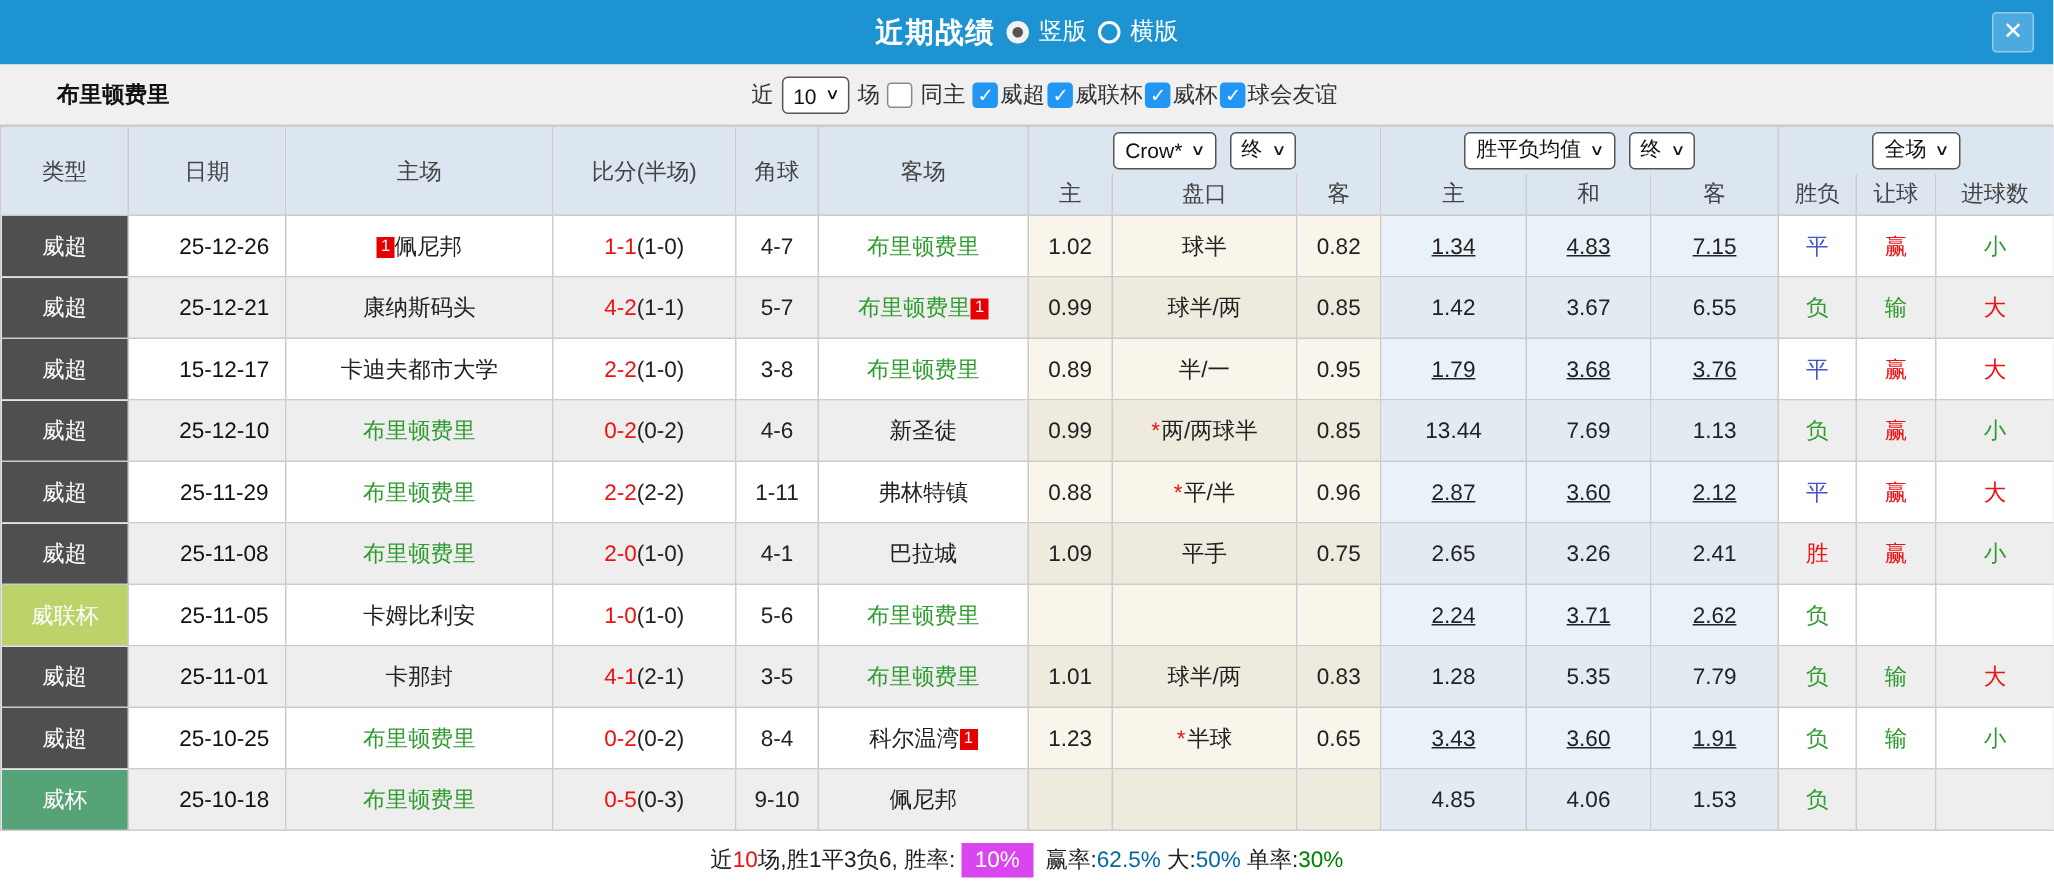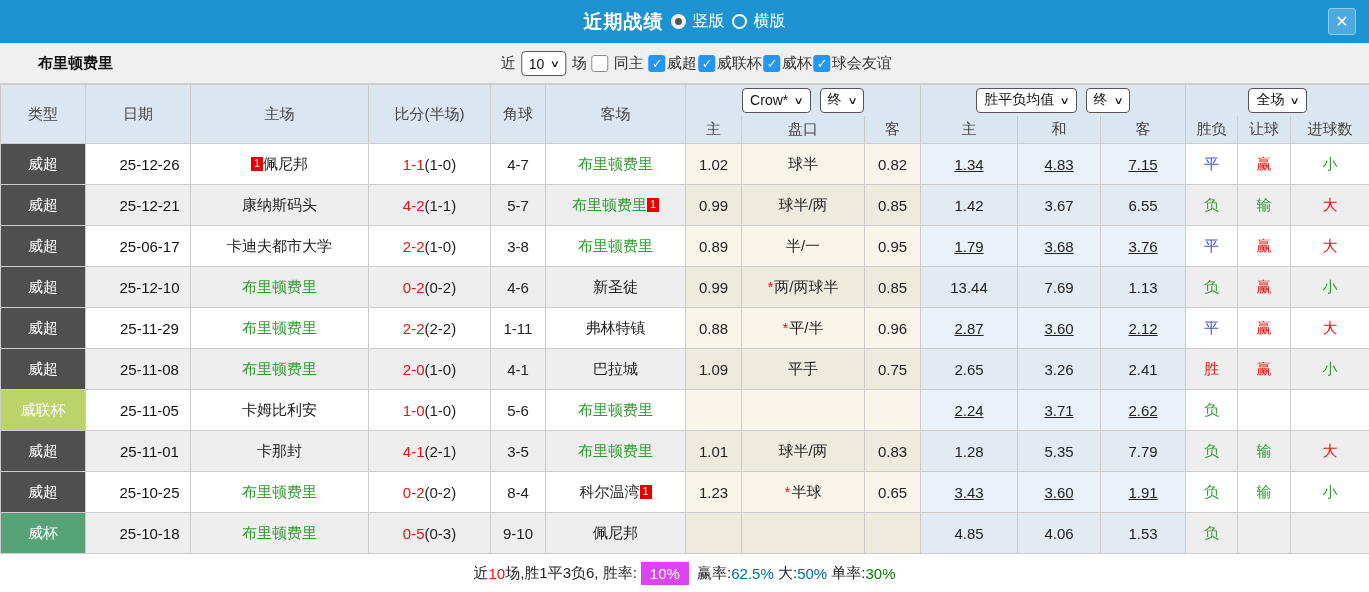--- a/index.html
+++ b/index.html
@@ -236,21 +236,21 @@
         <td class="num cream">0.85</td>
         <td class="num lblue">1.42</td>
         <td class="num lblue">3.67</td>
         <td class="num lblue">6.55</td>
         <td class="res c-green">负</td>
         <td class="res c-green">输</td>
         <td class="res c-red">大</td>
       </tr>
       <tr class="odd">
         <td class="type t-dark">威超</td>
-        <td class="date">25-06-17</td>
+        <td class="date">15-12-17</td>
         <td class="team"><span>卡迪夫都市大学</span></td>
         <td class="score"><span class="ft">2-2</span><span class="ht">(1-0)</span></td>
         <td class="corner">3-8</td>
         <td class="team"><span class="g">布里顿费里</span></td>
         <td class="num cream">0.89</td>
         <td class="pan cream">半/一</td>
         <td class="num cream">0.95</td>
         <td class="num lblue">1.79</td>
         <td class="num lblue">3.68</td>
         <td class="num lblue">3.76</td>

